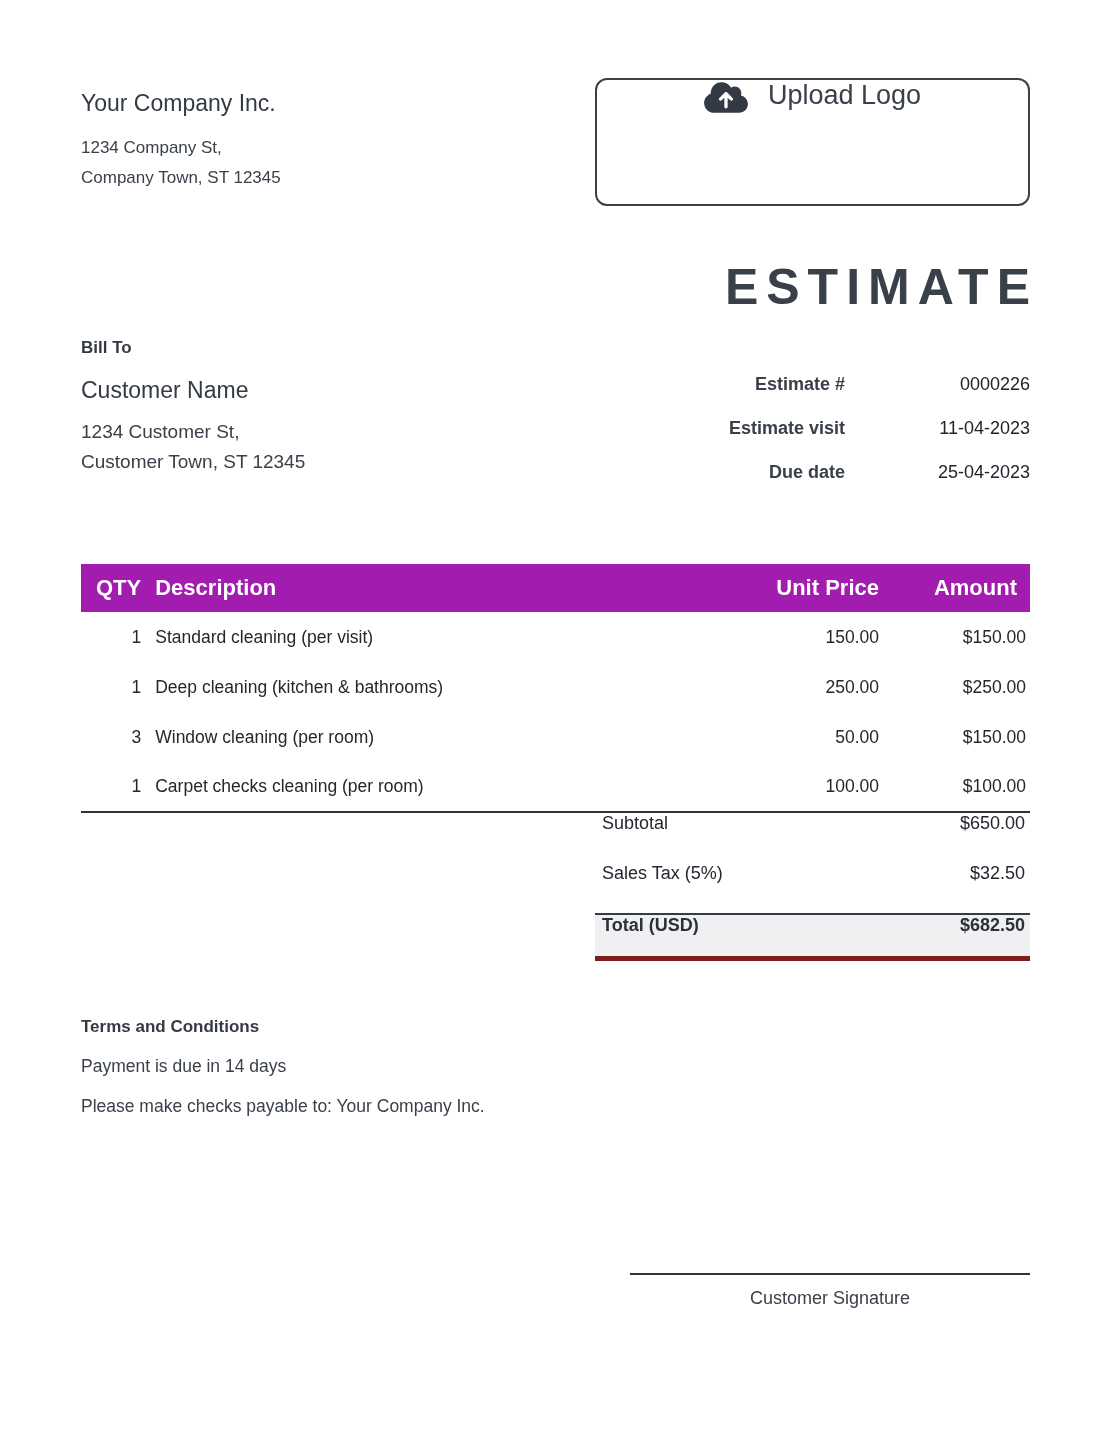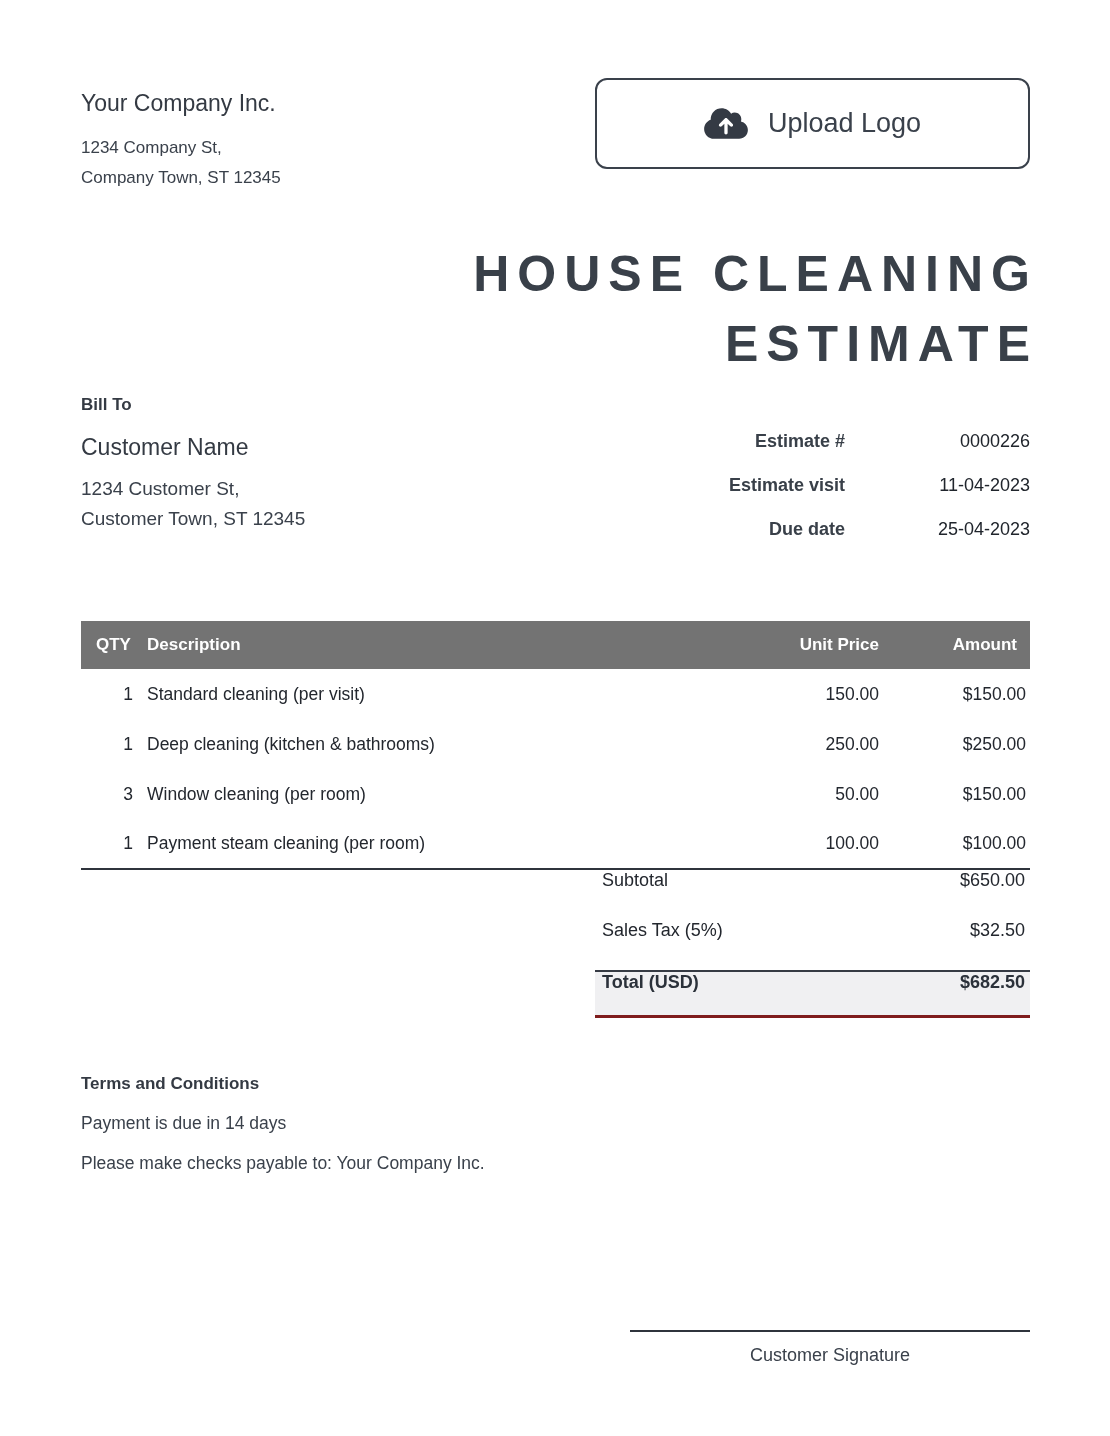--- a/index.html
+++ b/index.html
@@ -32,26 +32,25 @@
     color: #343A43;
     margin-bottom: 16px;
   }
   .company-address {
     font-size: 17px;
     line-height: 30px;
     color: #3A414B;
   }
   .upload-btn {
     width: 435px;
-    height: 91px;
+    height: 128px;
     border: 2px solid #3A414B;
     border-radius: 12px;
     background: #ffffff;
     display: flex;
-    align-items: center;
     justify-content: center;
     gap: 20px;
     cursor: pointer;
     font-family: "Liberation Sans", sans-serif;
   }
   .upload-btn .label {
     font-size: 27px;
     color: #3A414B;
   }
   .upload-icon { width: 44px; height: 35px; display: block; }
@@ -113,23 +112,23 @@
   
   table.items {
     width: 100%;
     border-collapse: collapse;
     margin-top: 70px;
   }
   table.items col.c-qty { width: 52px; }
   table.items col.c-unit { width: 220px; }
   table.items col.c-amount { width: 151px; }
   table.items thead th {
-    background: #737373;
+    background: #a21caf;
     color: #ffffff;
-    font-size: 17px;
+    font-size: 22px;
     font-weight: bold;
     height: 48px;
   }
   th.h-qty { text-align: left; padding-left: 15px; }
   th.h-desc { text-align: left; padding-left: 14px; }
   th.h-unit { text-align: right; }
   th.h-amount { text-align: right; padding-right: 13px; }
   table.items tbody td {
     height: 50px;
     font-size: 17.5px;
@@ -147,21 +146,21 @@
     display: flex;
     justify-content: space-between;
     height: 50px;
     padding: 0 5px 0 7px;
     font-size: 18px;
     color: #23272E;
   }
   .totals-row.total {
     background: #F0F0F2;
     border-top: 2px solid #363B44;
-    border-bottom: 3px solid #7f1d1d;
+    border-bottom: 5px solid #7f1d1d;
     height: 48px;
     font-weight: bold;
     color: #2B313A;
   }
 
   
   .terms { margin-top: 56px; }
   .terms-heading {
     font-size: 17px;
     font-weight: bold;
@@ -202,21 +201,20 @@
       <span>
         <svg class="upload-icon" viewBox="0 0 640 512" xmlns="http://www.w3.org/2000/svg">
           <path fill="#343A44" d="M144 480C64.5 480 0 415.5 0 336c0-62.8 40.2-116.2 96.2-135.9c-.1-2.7-.2-5.4-.2-8.1c0-88.4 71.6-160 160-160c59.3 0 111 32.2 138.7 80.2C409.9 102 428.3 96 448 96c53 0 96 43 96 96c0 12.2-2.3 23.8-6.4 34.6C596 238.4 640 290.1 640 352c0 70.7-57.3 128-128 128H144zm79-217c-9.4 9.4-9.4 24.6 0 33.9s24.6 9.4 33.9 0l39-39V392c0 13.3 10.7 24 24 24s24-10.7 24-24V257.9l39 39c9.4 9.4 24.6 9.4 33.9 0s9.4-24.6 0-33.9l-80-80c-9.4-9.4-24.6-9.4-33.9 0l-80 80z"></path>
         </svg>
       </span>
       <span class="label">Upload Logo</span>
     </button>
   </div>
 
   <h1 class="doc-title">
-    <span class="line">HOUSE CLEANING</span>
     <span class="line">ESTIMATE</span>
   </h1>
 
   <div class="info-row">
     <div>
       <div class="billto-heading">Bill To</div>
       <div class="billto-name">Customer Name</div>
       <div class="billto-address">
         <div>1234 Customer St,</div>
         <div>Customer Town, ST 12345</div>
@@ -267,21 +265,21 @@
         <td class="d-amount">$250.00</td>
       </tr>
       <tr>
         <td class="d-qty">3</td>
         <td class="d-desc">Window cleaning (per room)</td>
         <td class="d-unit">50.00</td>
         <td class="d-amount">$150.00</td>
       </tr>
       <tr>
         <td class="d-qty">1</td>
-        <td class="d-desc">Payment steam cleaning (per room)</td>
+        <td class="d-desc">Carpet checks cleaning (per room)</td>
         <td class="d-unit">100.00</td>
         <td class="d-amount">$100.00</td>
       </tr>
     </tbody>
   </table>
 
   <div class="totals">
     <div class="totals-row">
       <span>Subtotal</span>
       <span>$650.00</span>

